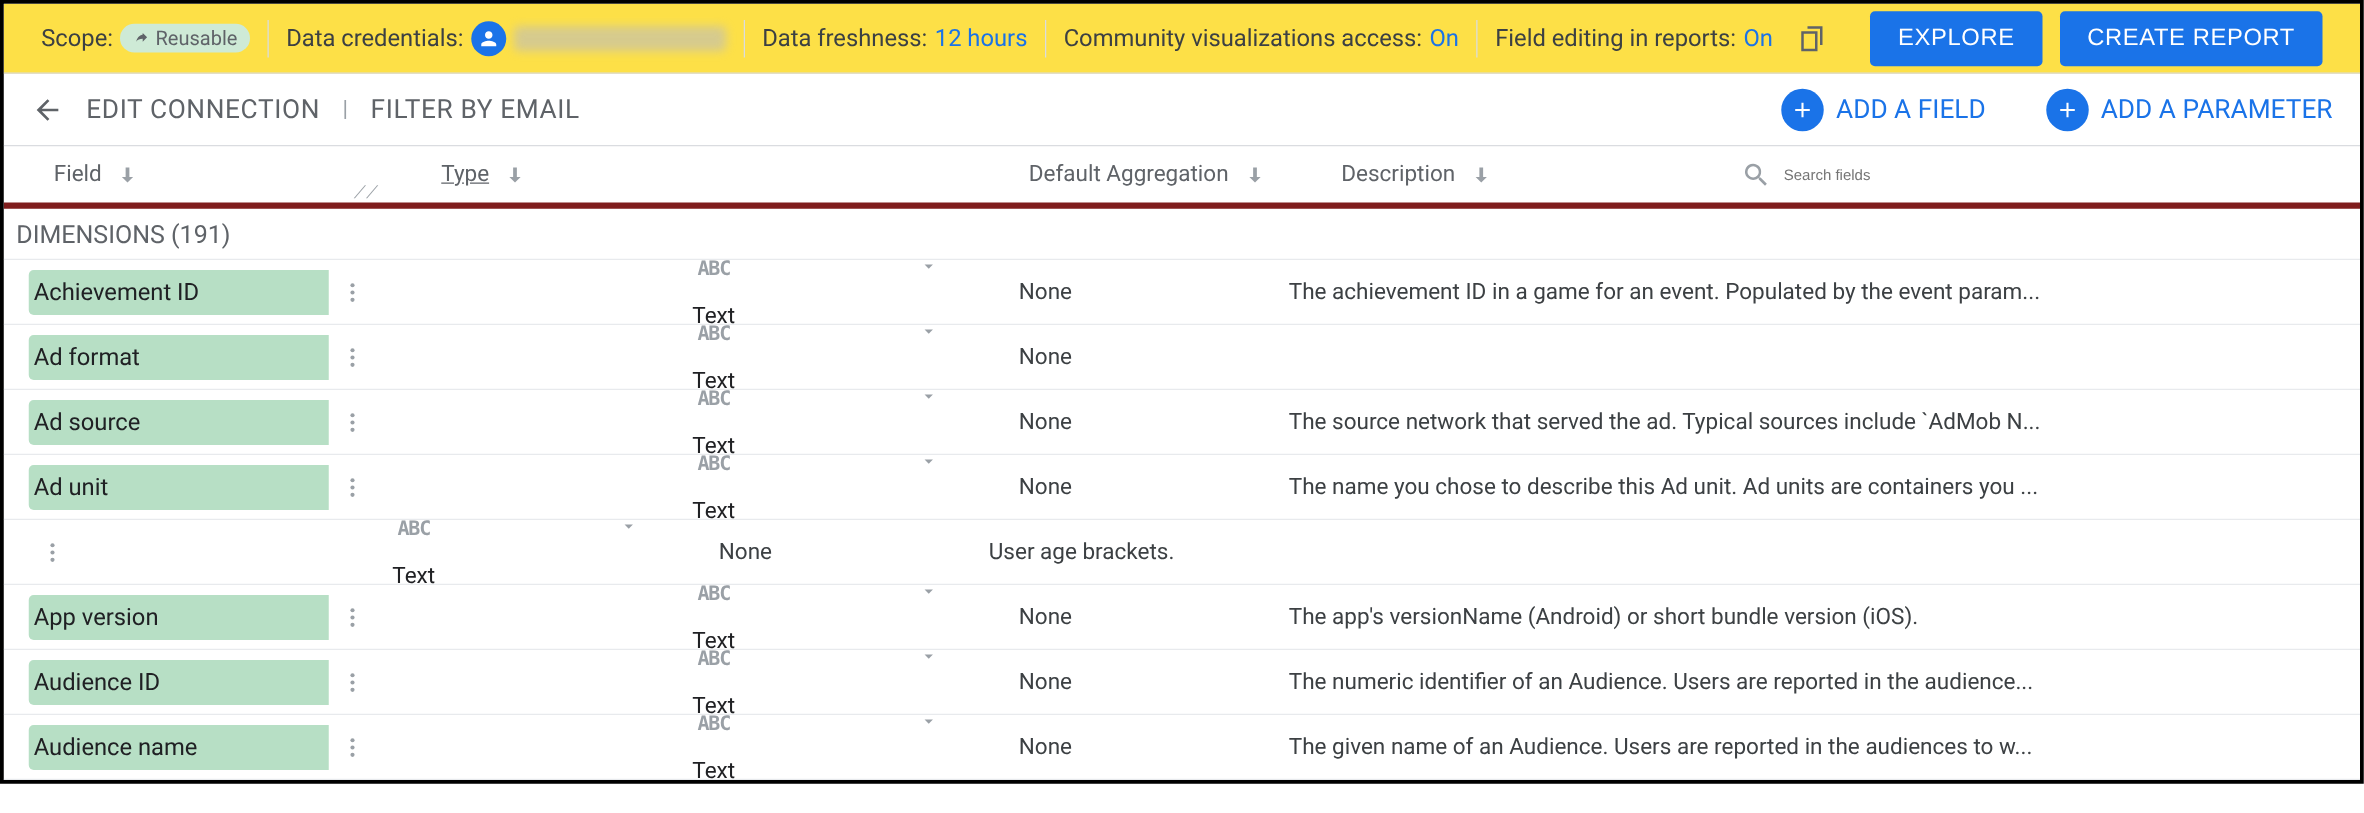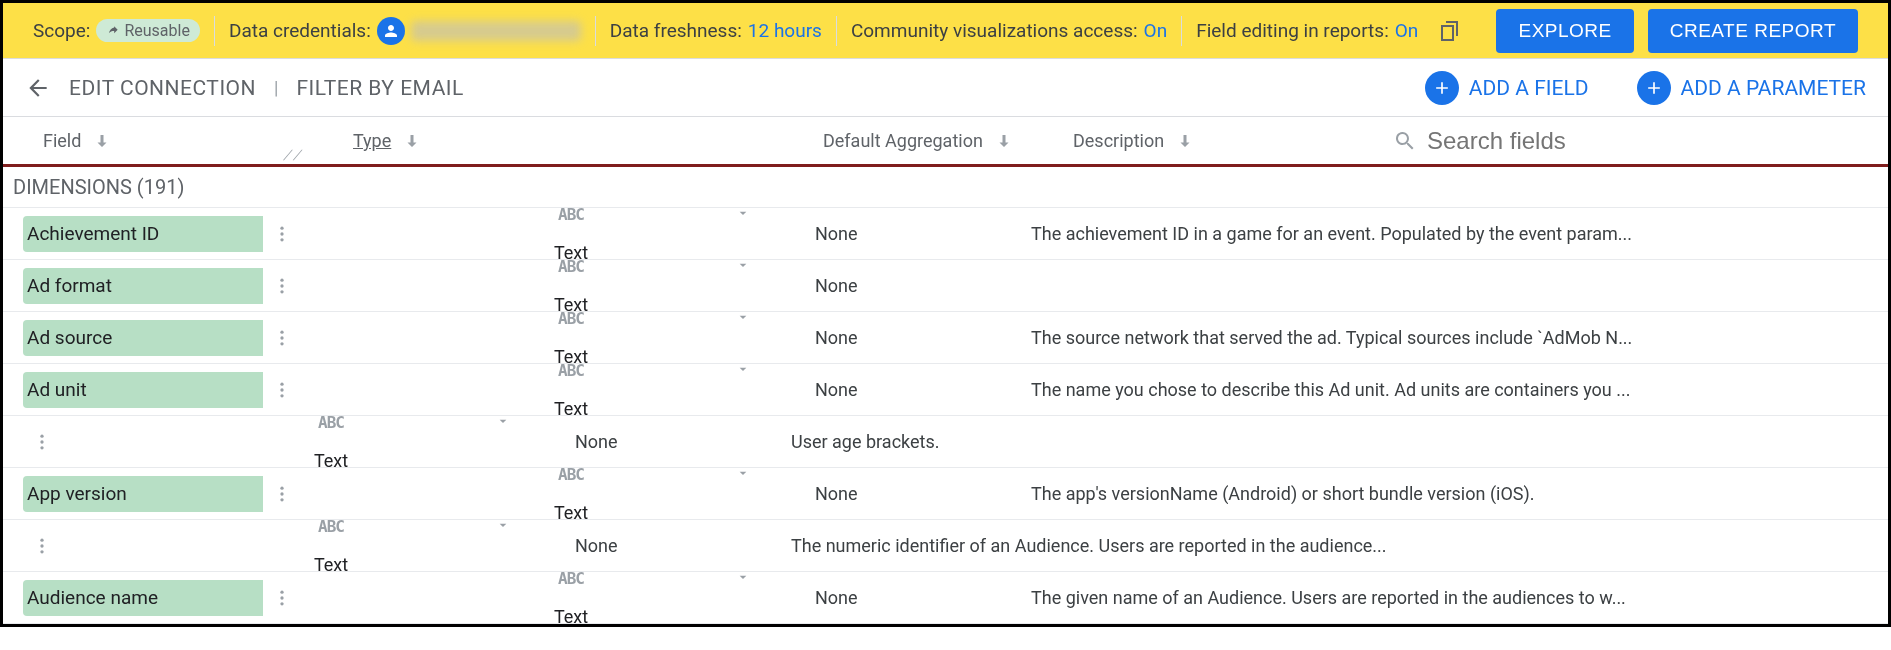--- a/index.html
+++ b/index.html
@@ -47,31 +47,31 @@
   .tool-link { color: #5f6368; font-size: 21px; letter-spacing: 0.5px; cursor: pointer; }
   .back-arrow { color: #5f6368; cursor: pointer; }
   .sep { color: #9aa0a6; }
   .add-action { display: inline-flex; align-items: center; gap: 10px; color: #1a73e8; font-size: 21px; cursor: pointer; margin-left: 30px; }
   .plus-circle {
     width: 34px; height: 34px; border-radius: 50%; background: #1a73e8;
     display: inline-flex; align-items: center; justify-content: center;
   }
   .table-header {
     display: flex; align-items: center; padding: 10px 14px 10px 40px;
-    border-bottom: 3px solid #7f1d1d; color: #5f6368; font-size: 18px;
+    border-bottom: 5px solid #7f1d1d; color: #5f6368; font-size: 18px;
     position: relative; height: 50px;
   }
   .col-field { width: 310px; display: flex; align-items: center; gap: 12px; }
   .col-type { width: 470px; display: flex; align-items: center; gap: 12px; text-decoration: underline; }
   .col-agg { width: 250px; display: flex; align-items: center; gap: 12px; }
   .col-desc { width: 320px; display: flex; align-items: center; gap: 12px; }
   .col-search { flex: 1; display: flex; align-items: center; gap: 10px; }
   .sort-arrow { color: #9aa0a6; }
   .search-input {
-    border: none; outline: none; font-size: 24px; color: #5f6368;
+    border: none; outline: none; font-size: 12px; color: #5f6368;
     background: transparent; width: 200px;
   }
   .resize-handle {
     position: absolute; left: 280px; bottom: 0; color: #9aa0a6; font-size: 14px;
     cursor: col-resize;
   }
   .section-header {
     padding: 8px 10px; color: #5f6368; font-size: 20px;
     border-bottom: 1px solid #e8eaed;
   }
@@ -341,20 +341,23 @@
       <span class="type-caret">
         <svg width="16" height="16" viewBox="0 0 24 24">
             <path fill="#9aa0a6" d="M7 10l5 5 5-5z"></path>
           </svg>
       </span>
     </div>
     <div class="agg-cell"><span>None</span></div>
     <div class="desc-cell">The app's versionName (Android) or short bundle version (iOS).</div>
   </div>
     <div class="row">
+    <div class="chip">
+        <span>Audience ID</span>
+      </div>
     <div class="more-icon">
       <svg width="20" height="20" viewBox="0 0 24 24">
           <circle cx="12" cy="5" r="2" fill="#9aa0a6"></circle>
           <circle cx="12" cy="12" r="2" fill="#9aa0a6"></circle>
           <circle cx="12" cy="19" r="2" fill="#9aa0a6"></circle>
         </svg>
     </div>
     <div class="type-cell">
       <span class="type-badge">ABC</span>
       <span>Text</span>

